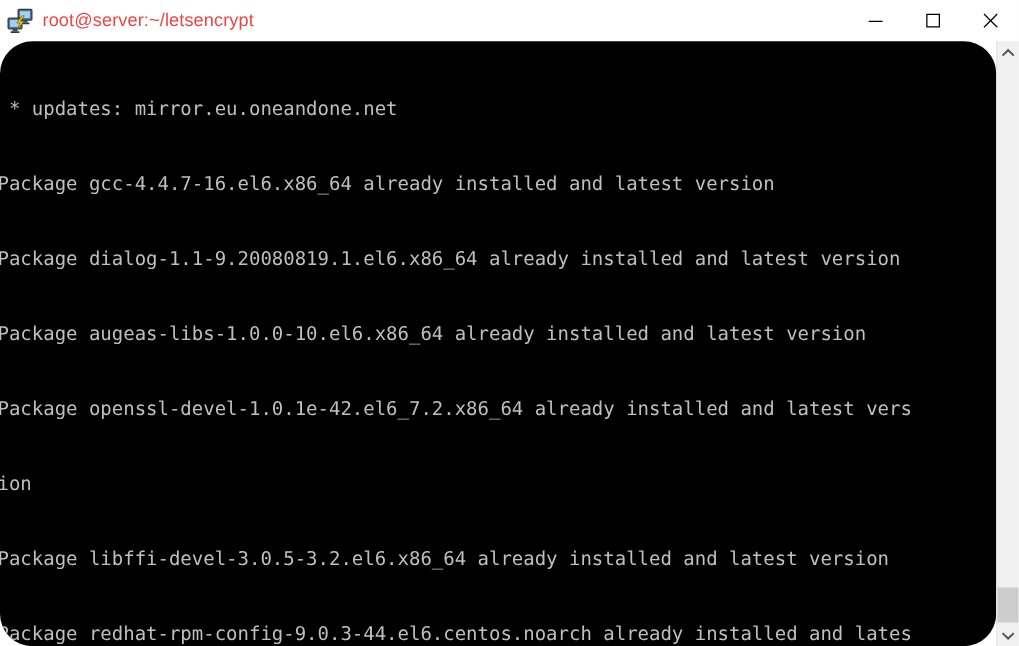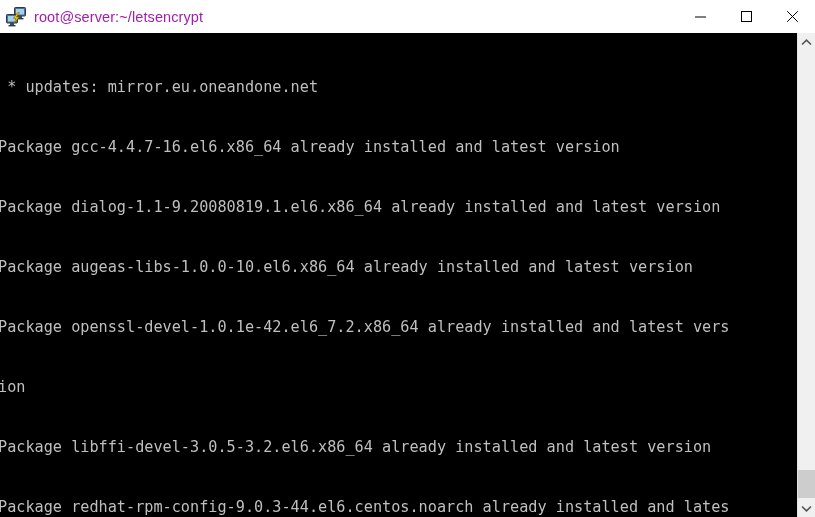--- a/index.html
+++ b/index.html
@@ -40,21 +40,21 @@
     height: 22px;
     margin-left: 5px;
     margin-right: 7px;
     flex: 0 0 auto;
     position: relative;
   }
 
   #title-text {
     font-family: "Liberation Sans", sans-serif;
     font-size: 14.5px;
-    color: #a21caf;
+    color: #ef4444;
     white-space: nowrap;
     letter-spacing: 0.1px;
     flex: 1 1 auto;
     overflow: hidden;
   }
 
   .winbtn {
     width: 46px;
     height: 33px;
     flex: 0 0 auto;
@@ -67,20 +67,21 @@
 
   
   #terminal {
     position: absolute;
     left: 0;
     top: 33px;
     width: 797px;
     height: 484px;
     background: #000000;
     overflow: hidden;
+    border-radius: 26px;
   }
 
   #term-text {
     position: absolute;
     left: -2px;
     top: 4px;
     width: 810px;
     font-family: "DejaVu Sans Mono", "Liberation Mono", monospace;
     font-size: 15.2px;
     line-height: 20px;

